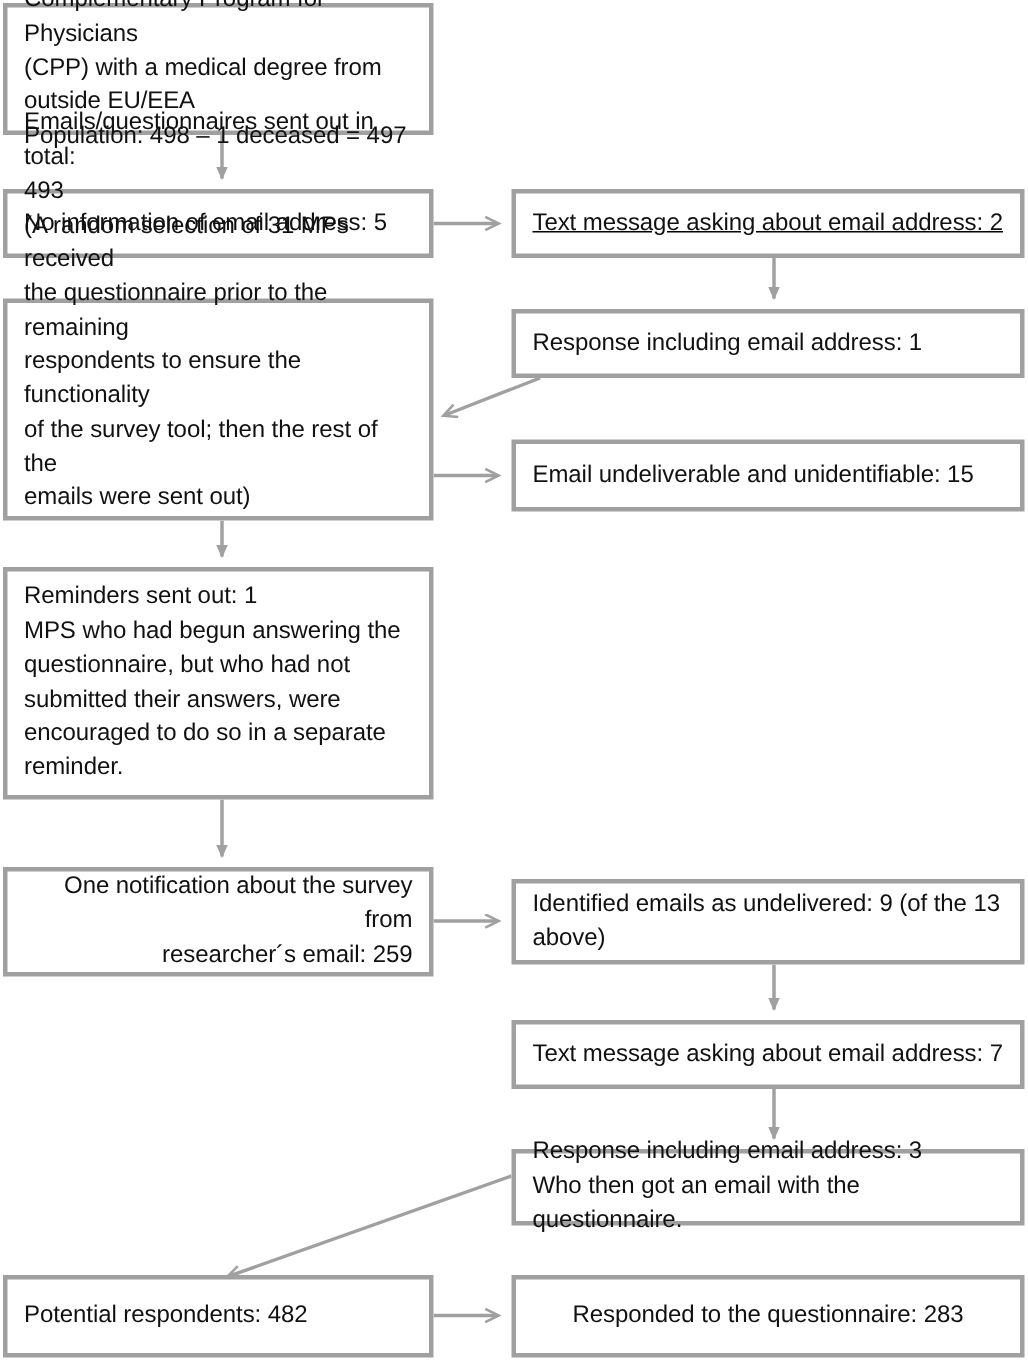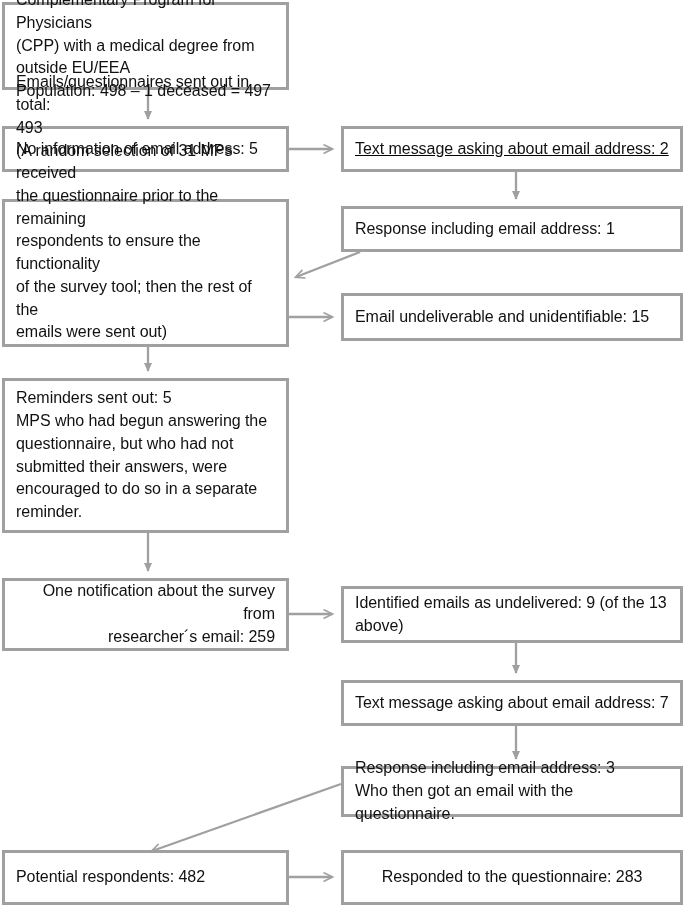--- a/index.html
+++ b/index.html
@@ -97,21 +97,21 @@
   <span class="node-text">Emails/questionnaires sent out in total:
 493
 (A random selection of 31 MPs received
 the questionnaire prior to the remaining
 respondents to ensure the functionality
 of the survey tool; then the rest of the
 emails were sent out)</span>
 </div>
 
 <div class="node n-remind">
-  <span class="node-text">Reminders sent out: 5
+  <span class="node-text">Reminders sent out: 1
 MPS who had begun answering the
 questionnaire, but who had not
 submitted their answers, were
 encouraged to do so in a separate
 reminder.</span>
 </div>
 
 <div class="node n-notify">
   <span class="node-text">One notification about the survey from
 researcher´s email: 259</span>

